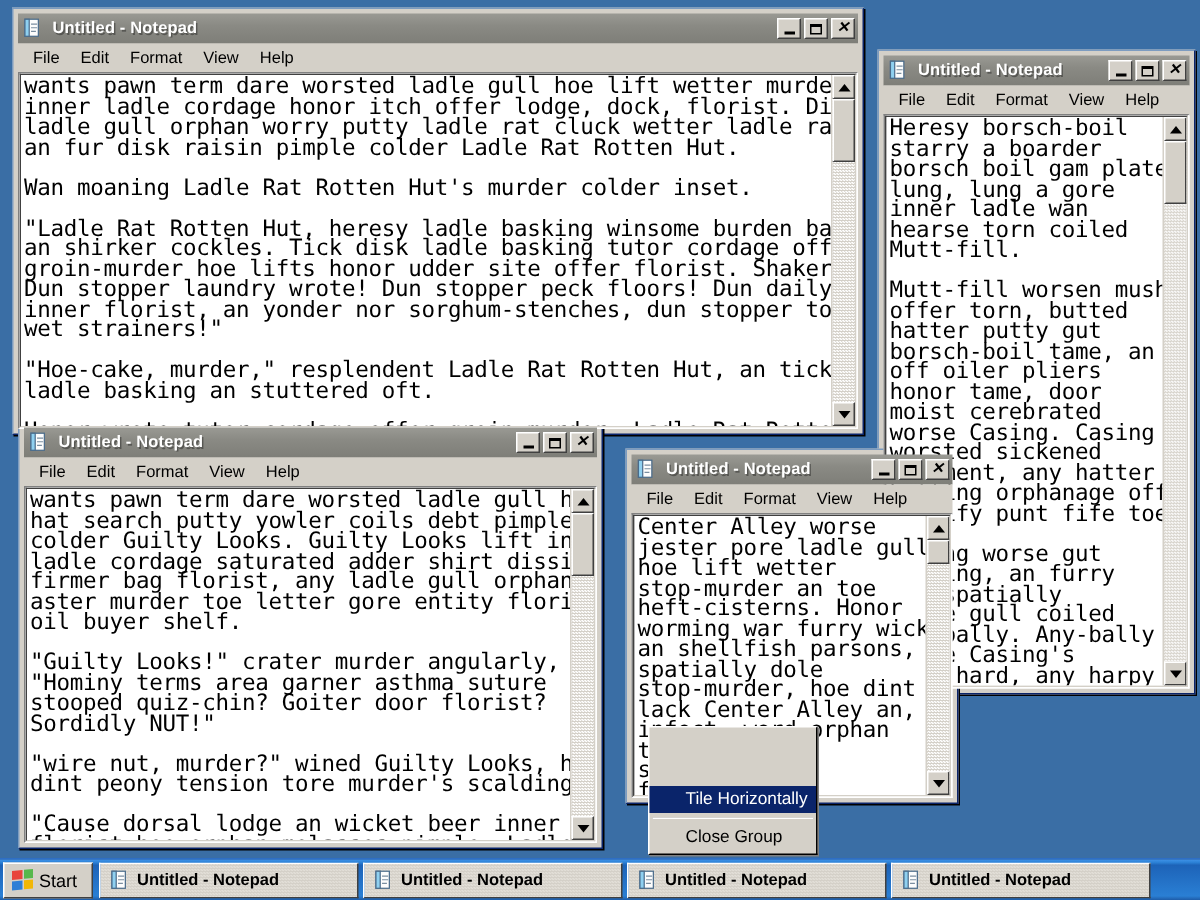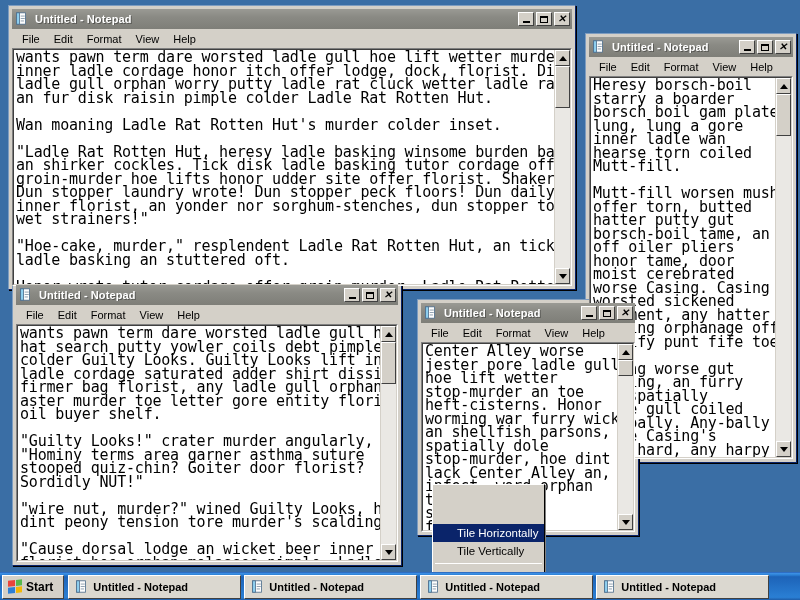--- a/index.html
+++ b/index.html
@@ -204,21 +204,21 @@
   #start-button {
     height: 24px;
     display: flex;
     align-items: center;
     gap: 4px;
     padding: 0 10px 0 5px;
     background: #d4d0c8;
     border: 1px solid;
     border-color: #fff #404040 #404040 #fff;
     font-size: 12px;
-    font-weight: bold;
+    font-weight: normal;
     color: #000;
     margin-right: 4px;
     cursor: default;
     flex: none;
   }
   .flag {
     width: 14px; height: 13px;
     display: grid;
     grid-template-columns: 1fr 1fr;
     grid-template-rows: 1fr 1fr;
@@ -522,21 +522,20 @@
           <div class="sb-btn">
               <i class="sb-arrow down"></i>
             </div>
         </div>
       </div>
     </div>
   </div>
 
   <div class="ctxmenu" style="left:432px; top:484px; width:113px;">
     <div class="ctx-item selected">Tile Horizontally</div>
-    <div class="ctx-item">Tile Vertically</div>
     <div class="ctx-sep"></div>
     <div class="ctx-item">Close Group</div>
   </div>
 
   <div id="taskbar">
     <div id="start-button">
       <span class="flag">
           <i></i>
           <i></i>
           <i></i>

